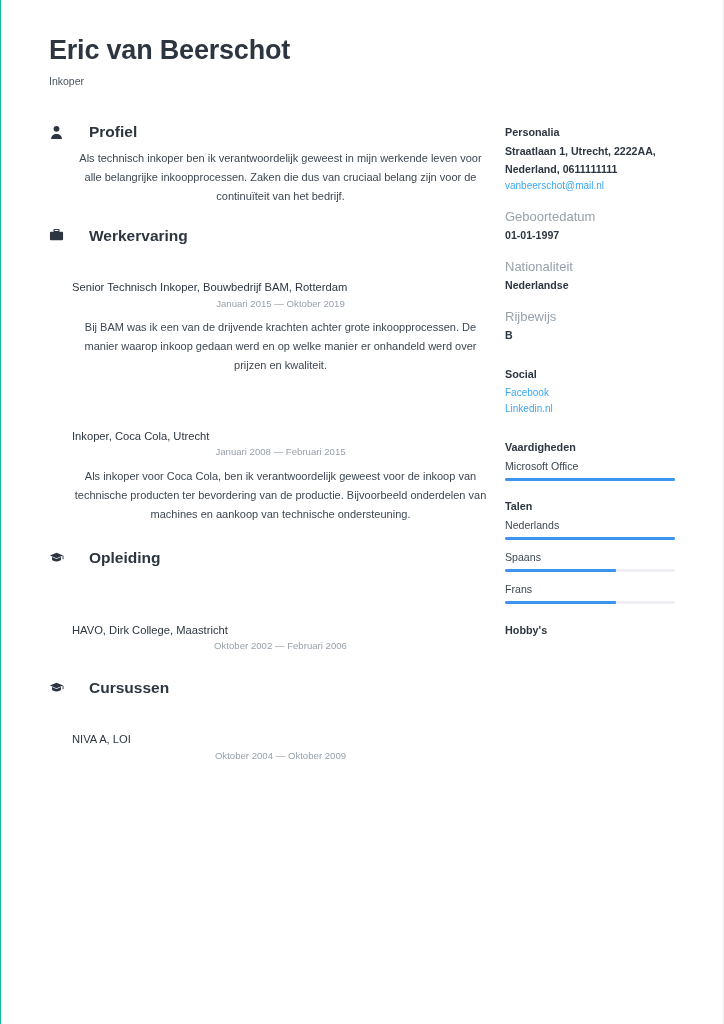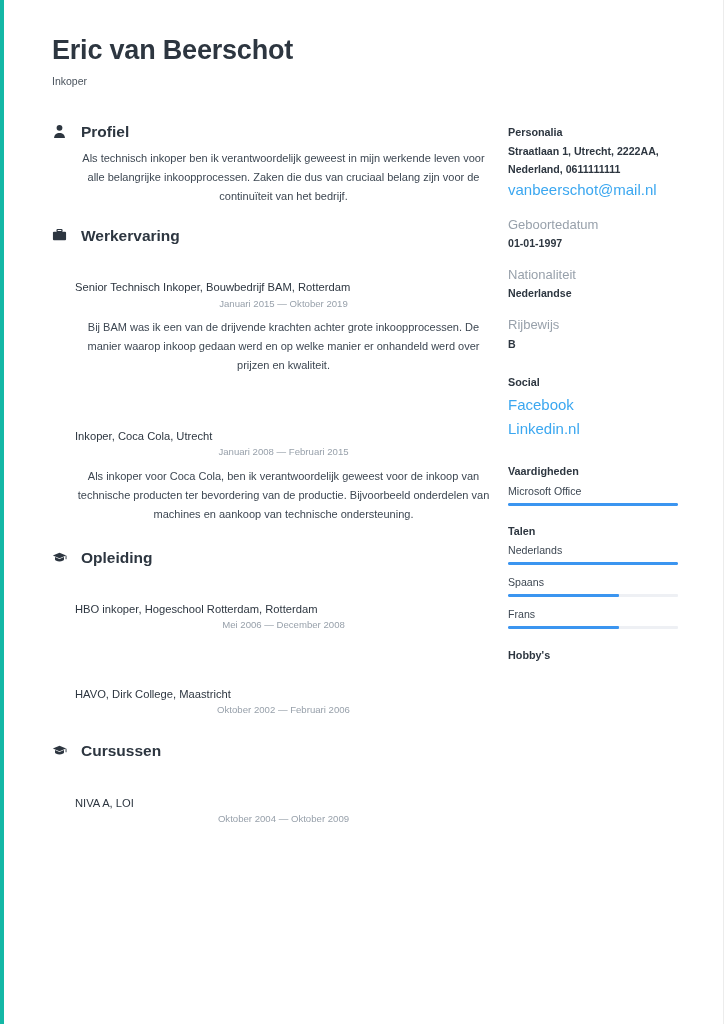--- a/index.html
+++ b/index.html
@@ -15,21 +15,21 @@
     font-family: "Liberation Sans", "DejaVu Sans", sans-serif;
     color: #2d3640;
     overflow: hidden;
   }
   .page {
     position: absolute;
     left: 0; top: 0;
     width: 724px;
     height: 1024px;
     background: #ffffff;
-    border-left: 4px solid #14b8a6;
+    border-left: 1px solid #14b8a6;
     border-right: 1px solid #ececec;
   }
   .inner {
     position: absolute;
     left: 48px;
     top: 36px;
     width: 632px;
   }
 
   
@@ -55,21 +55,22 @@
     display: flex;
     align-items: flex-start;
   }
   .col-main { width: 440px; flex: 0 0 440px; }
   .col-side { width: 176px; flex: 0 0 176px; margin-left: 16px; }
 
   
   .section { margin-bottom: 20px; }
   .section-head {
     display: flex;
-    gap: 14px;
+    align-items: center;
+    gap: 25px;
     margin-bottom: 9px;
   }
   .section-icon {
     width: 15px;
     height: 15px;
     display: inline-flex;
     align-items: center;
     justify-content: center;
     color: #2d3640;
     flex: 0 0 15px;
@@ -121,21 +122,21 @@
     color: #98a1ab;
     line-height: 1.62;
   }
   .side-value {
     font-size: 10.6px;
     color: #2d3640;
     line-height: 1.62;
     font-weight: bold;
   }
   .side-link {
-    font-size: 15px;
+    font-size: 10px;
     color: #3ba7f0;
     line-height: 1.62;
     text-decoration: none;
     display: block;
   }
   .side-sub { margin-top: 12px; }
 
   
   .skill { margin-bottom: 2px; }
   .skill-name {
@@ -219,24 +220,20 @@
             <span class="section-icon">
               <svg width="16" height="15" viewBox="0 0 18 16" fill="currentColor">
                 <path d="M9 2.2 17 5.6 9 9 1 5.6z"></path>
                 <path d="M3.6 7.4v3.1c0 1.2 2.4 2.2 5.4 2.2s5.4-1 5.4-2.2V7.4L9 9.7z"></path>
                 <rect x="16.3" y="5.6" width="1.1" height="4.6" rx="0.5"></rect>
               </svg>
             </span>
             <span class="section-title">Opleiding</span>
           </div>
 
-          <div class="entry">
-            <div class="entry-title">HBO inkoper, Hogeschool Rotterdam, Rotterdam</div>
-            <div class="entry-date">Mei 2006 — December 2008</div>
-          </div>
 
           <div class="entry-gap"></div>
 
           <div class="entry">
             <div class="entry-title">HAVO, Dirk College, Maastricht</div>
             <div class="entry-date">Oktober 2002 — Februari 2006</div>
           </div>
         </div>
 
         <div class="section" style="margin-top:26px;">

